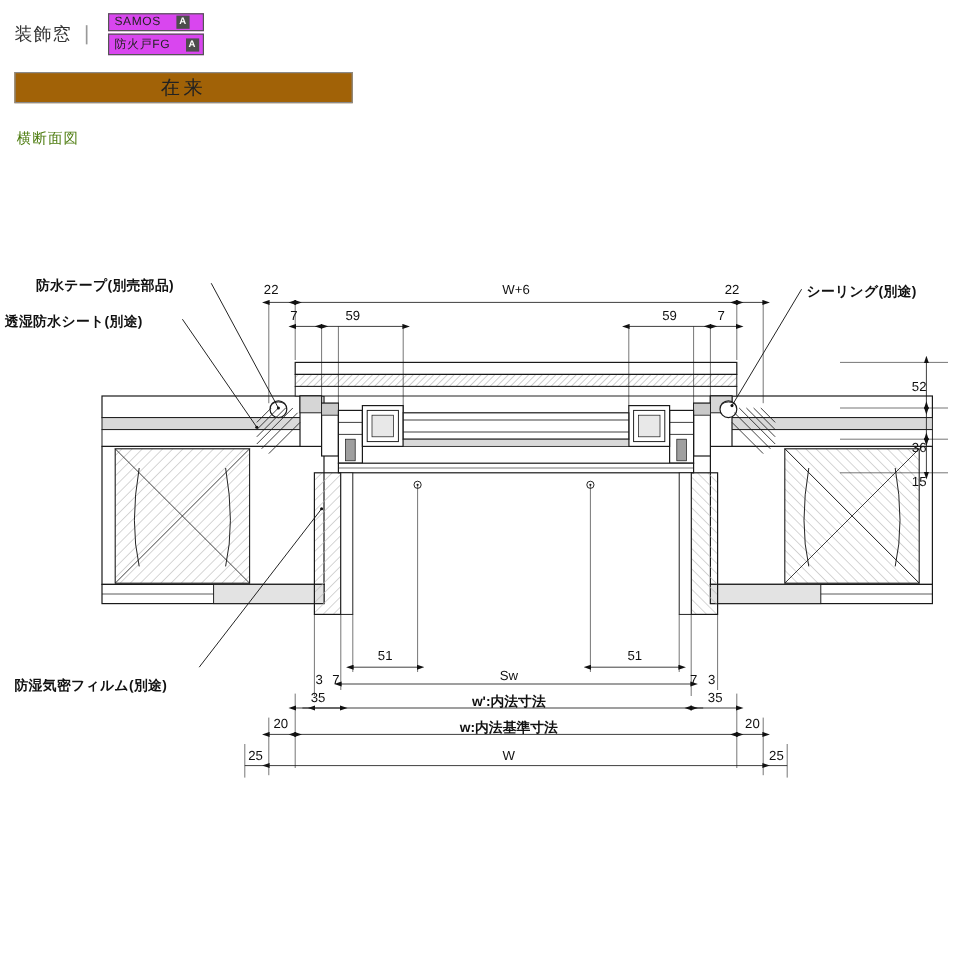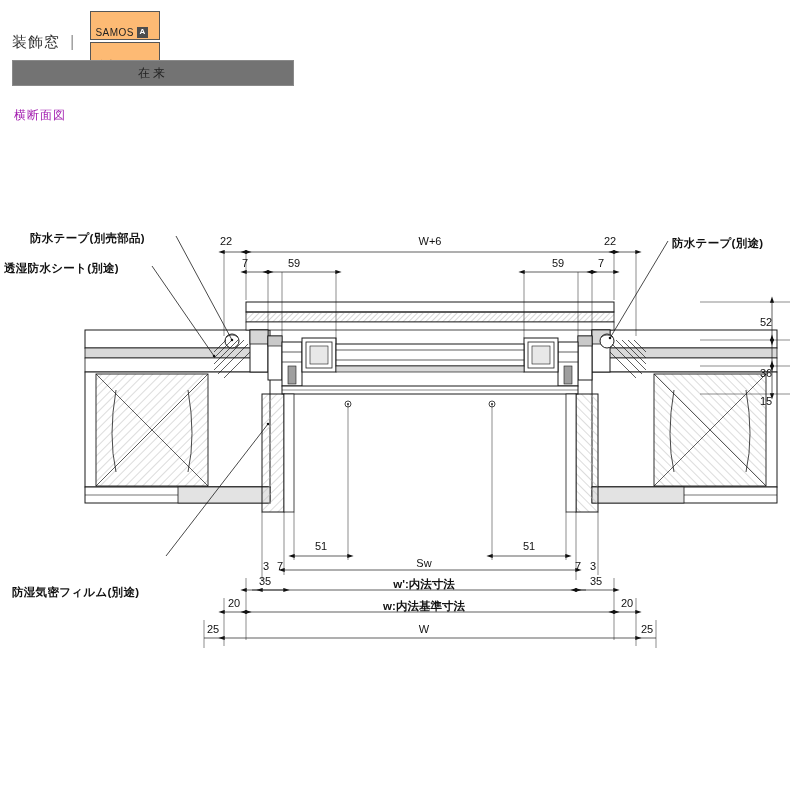--- a/index.html
+++ b/index.html
@@ -48,26 +48,26 @@
   .badge-col {
     display: flex;
     flex-direction: column;
     gap: 2px;
     margin-left: 6px;
     margin-top: 1px;
   }
   .badge {
     border: 1px solid #555;
     font-size: 10px;
-    padding: 15px 3px 1px 4px;
+    padding: 1px 3px 1px 4px;
     display: flex;
     align-items: center;
-    gap: 3px;
+    gap: 13px;
     color: #222;
-    background: #fdba74;
+    background: #d946ef;
     letter-spacing: 0.5px;
   }
   .badge .sq {
     display: inline-block;
     background: #4d4d4d;
     color: #fff;
     font-size: 8px;
     line-height: 10px;
     width: 11px;
     height: 11px;
@@ -76,30 +76,30 @@
   }
   .kouhou-box {
     position: absolute;
     left: 12px; top: 60px;
     width: 280px;
     height: 24px;
     border: 1px solid #8a8a8a;
     display: flex;
     align-items: center;
     justify-content: center;
-    font-size: 12px;
+    font-size: 16px;
     letter-spacing: 3px;
     color: #222;
-    background: #737373;
+    background: #a16207;
   }
   .section-label {
     position: absolute;
     left: 14px; top: 107px;
     font-size: 12px;
-    color: #a21caf;
+    color: #4d7c0f;
     letter-spacing: 1px;
   }
 
   .hdr-right {
     position: absolute;
     right: 10px; top: 8px;
     width: 220px;
     text-align: right;
   }
   .hdr-right .h1 {
@@ -171,22 +171,22 @@
       </span>
     </span>
   </div>
 
   <div class="kouhou-box">在来</div>
   <div class="section-label">横断面図</div>
 
 
   <div class="callout" style="left:30px; top:231px;">防水テープ(別売部品)</div>
   <div class="callout" style="left:4px; top:261px;">透湿防水シート(別途)</div>
-  <div class="callout" style="left:12px; top:585px;">防湿気密フィルム(別途)</div>
-  <div class="callout" style="left:672px; top:236px;">防水テープ(別途)</div>
+  <div class="callout" style="left:12px; top:564px;">防湿気密フィルム(別途)</div>
+  <div class="callout" style="left:672px; top:236px;">シーリング(別途)</div>
 
   <svg class="draw" viewBox="0 0 800 800">
     <defs>
       <pattern id="hatch45" width="6" height="6" patternTransform="rotate(45)" patternUnits="userSpaceOnUse">
         <line x1="0" y1="0" x2="0" y2="6" stroke="#b9b9b9" stroke-width="1"></line>
       </pattern>
       <pattern id="hatch135" width="6" height="6" patternTransform="rotate(-45)" patternUnits="userSpaceOnUse">
         <line x1="0" y1="0" x2="0" y2="6" stroke="#b9b9b9" stroke-width="1"></line>
       </pattern>
       <pattern id="hatchdense" width="4" height="4" patternTransform="rotate(45)" patternUnits="userSpaceOnUse">

